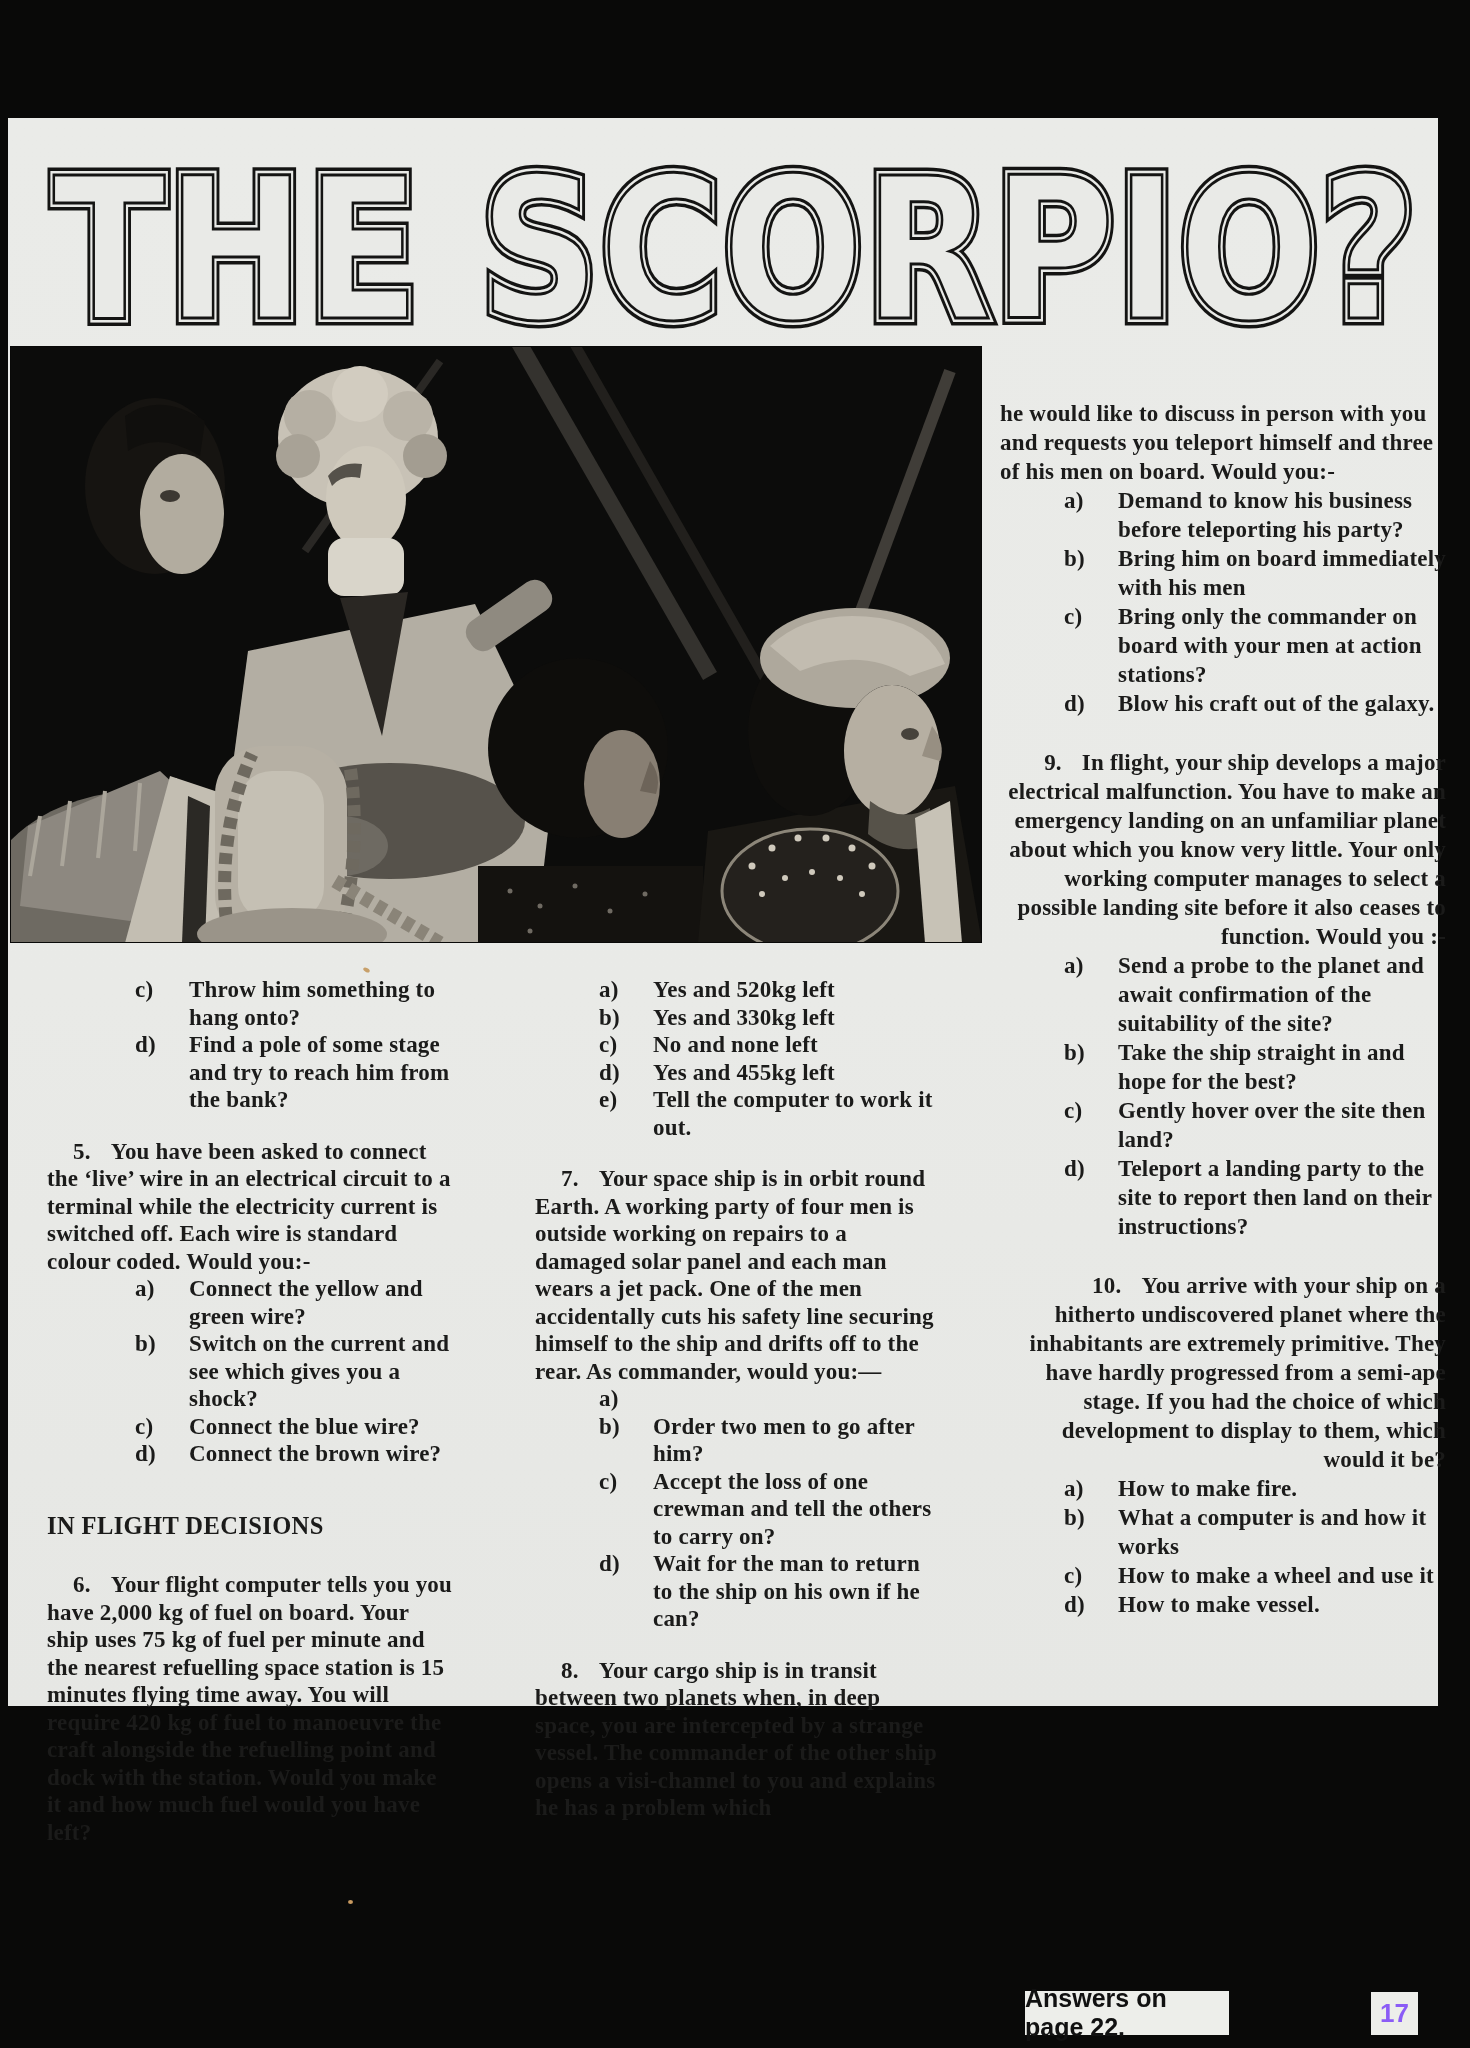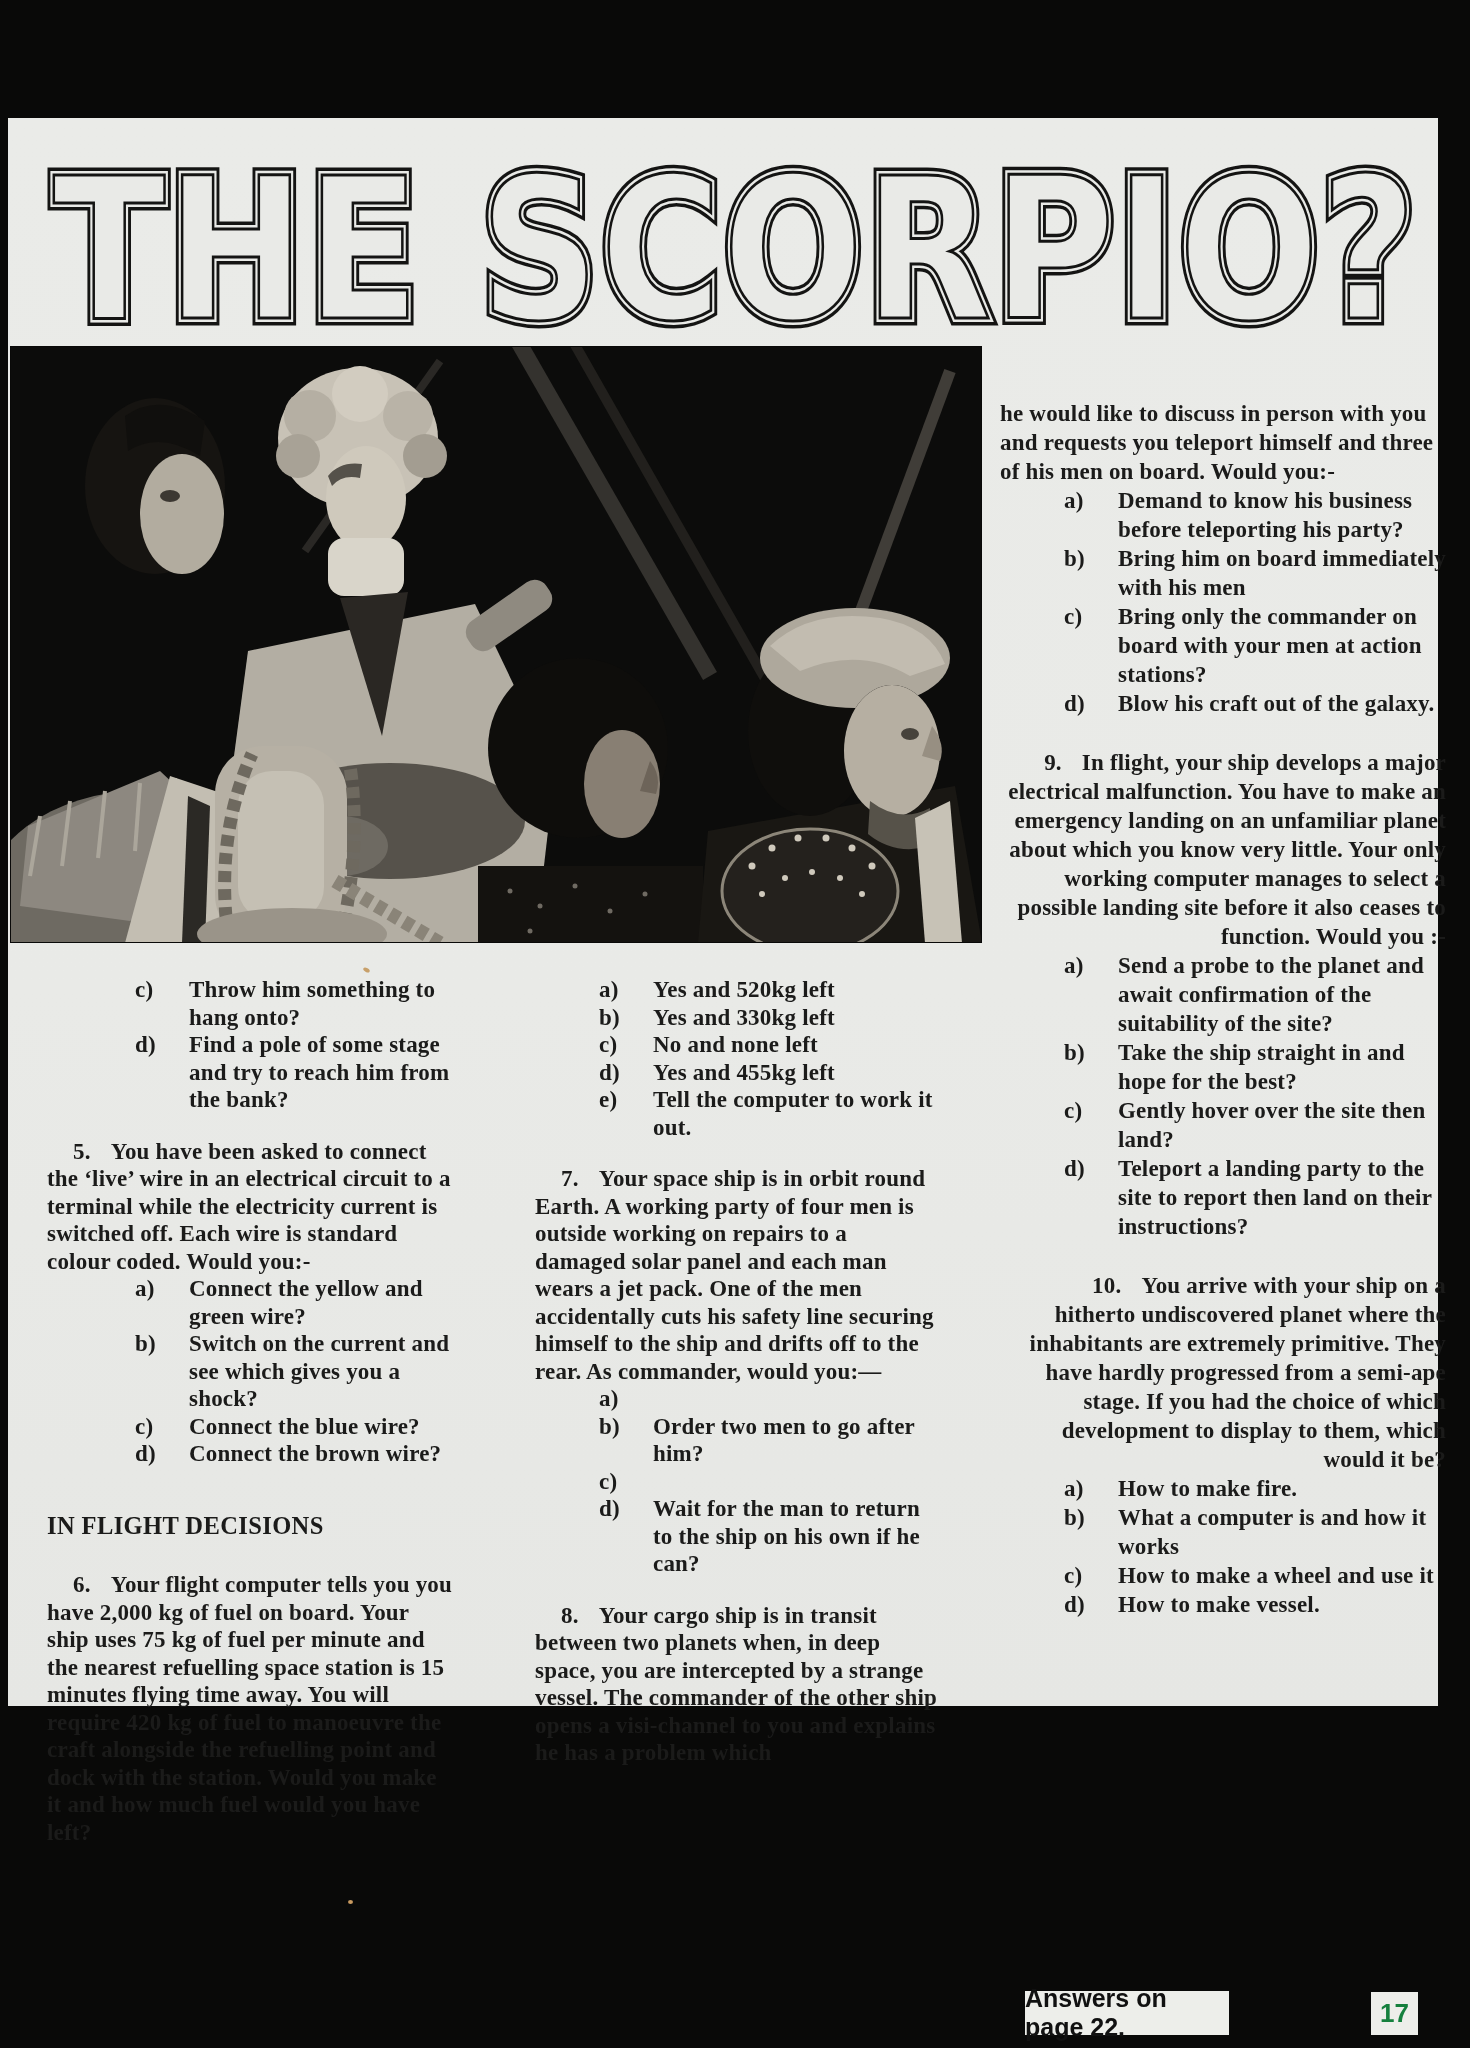--- a/index.html
+++ b/index.html
@@ -28,21 +28,21 @@
   .opt{display:flex;}
   .opt-label{flex:0 0 54px;}
   .opt-text{flex:1;}
   .col-heading{font-size:24.5px;letter-spacing:0.4px;margin:44px 0 32px 0;font-weight:bold;}
 
   .answers-box{position:absolute;left:1025px;top:1991px;width:204px;height:44px;background:#edeeea;
       display:flex;align-items:center;justify-content:center;
       font-family:"Liberation Sans","DejaVu Sans",sans-serif;font-weight:bold;font-size:25px;color:#111;}
   .pagenum-box{position:absolute;left:1371px;top:1992px;width:47px;height:43px;background:#edeeea;
       display:flex;align-items:center;justify-content:center;
-      font-family:"Liberation Sans","DejaVu Sans",sans-serif;font-weight:bold;font-size:26px;color:#15803d;}
+      font-family:"Liberation Sans","DejaVu Sans",sans-serif;font-weight:bold;font-size:26px;color:#8b5cf6;}
 </style>
 </head>
 <body>
 
 <div id="screen">
   <div class="paper">
 
     <div class="title-wrap">
       <svg width="1400" height="220" viewBox="0 0 1400 220">
         <g font-family="DejaVu Sans, Liberation Sans, sans-serif" font-weight="bold" font-size="196" letter-spacing="2">
@@ -213,20 +213,21 @@
         <div class="opt-list">
           <div class="opt">
             <span class="opt-label">a)</span>
           </div>
           <div class="opt">
             <span class="opt-label">b)</span>
             <span class="opt-text">Order two men to go after him?</span>
           </div>
           <div class="opt">
             <span class="opt-label">c)</span>
+            <span class="opt-text">Accept the loss of one crewman and tell the others to carry on?</span>
           </div>
           <div class="opt">
             <span class="opt-label">d)</span>
             <span class="opt-text">Wait for the man to return to the ship on his own if he can?</span>
           </div>
         </div>
         <p class="q"><span class="qnum">8.</span><span class="qtext">Your cargo ship is in transit between two planets when, in deep space, you are intercepted by a strange vessel. The commander of the other ship opens a visi-channel to you and explains he has a problem which</span></p>
       </div>
     <div class="col col-right">
         <p class="cont"><span class="qtext">he would like to discuss in person with you and requests you teleport himself and three of his men on board. Would you:-</span></p>

